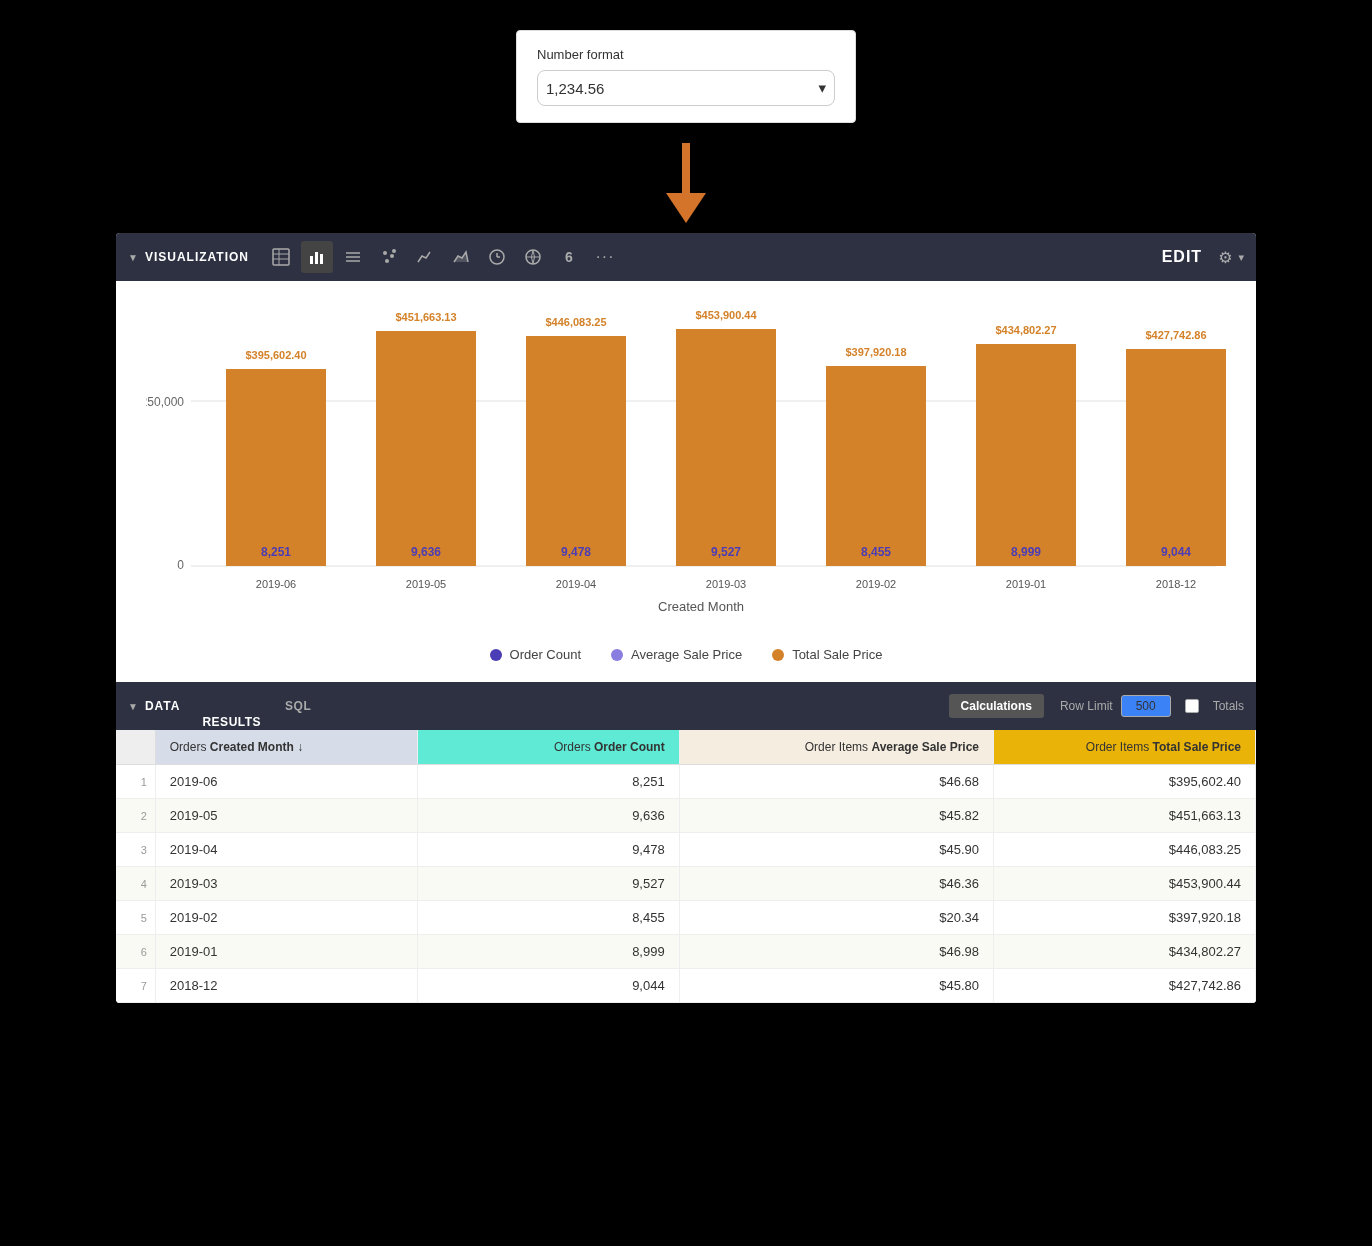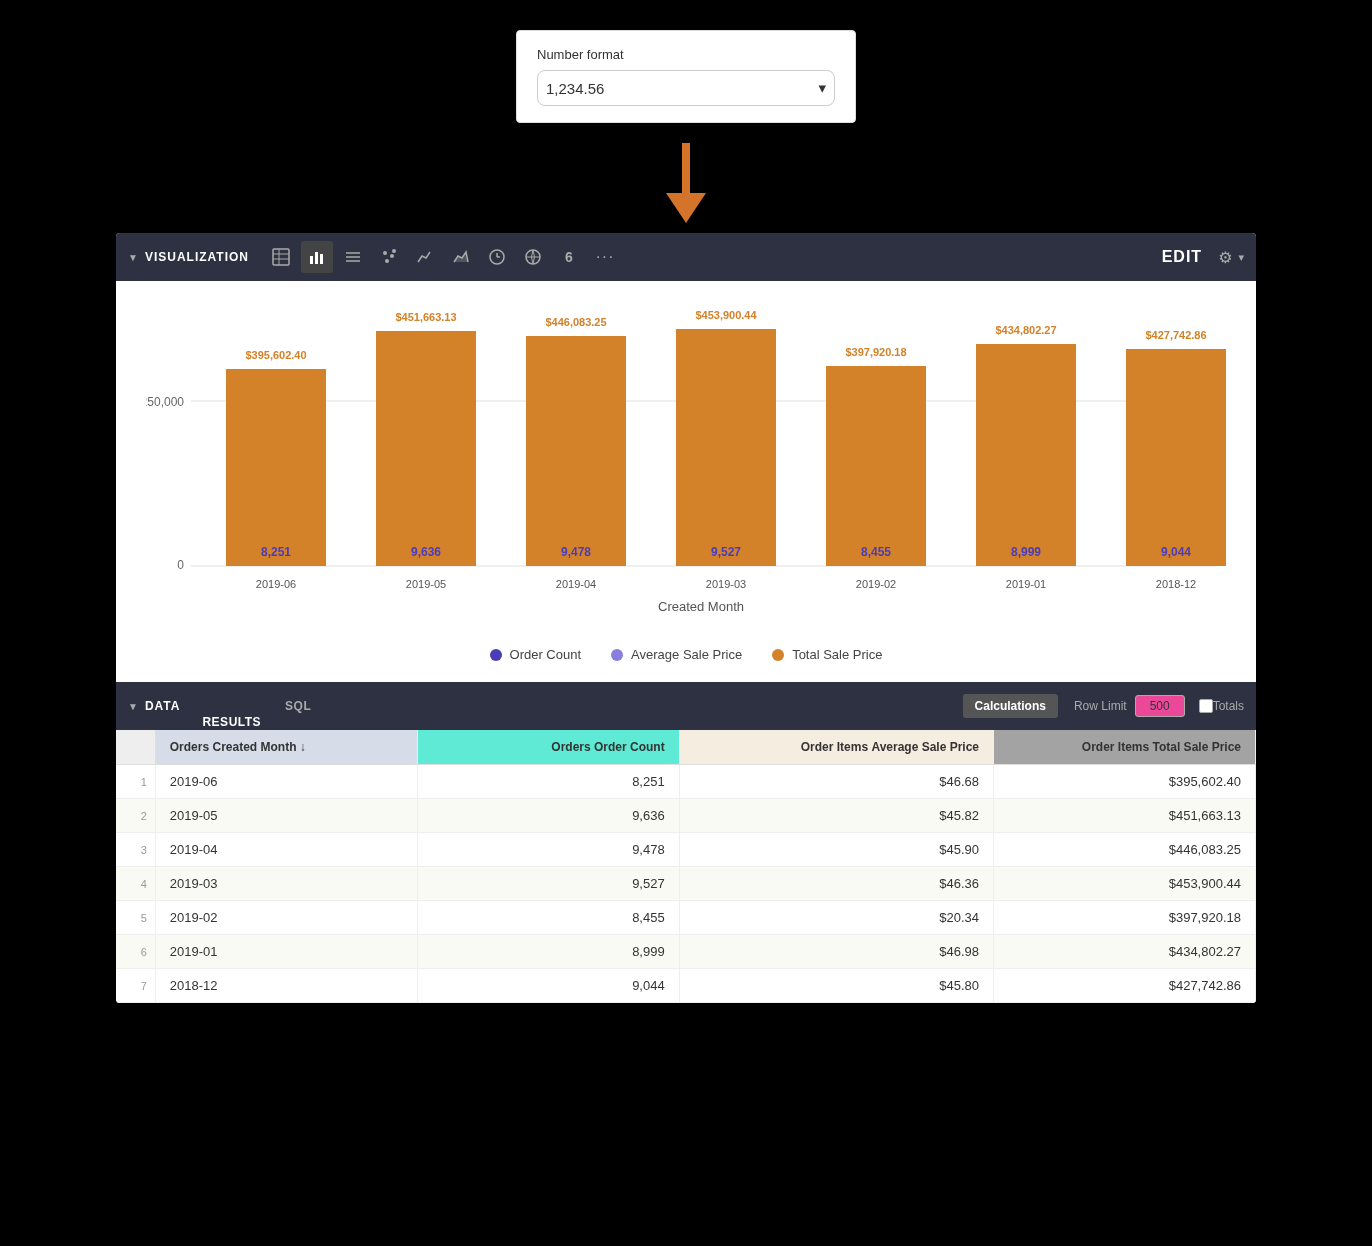--- a/index.html
+++ b/index.html
@@ -197,62 +197,62 @@
       cursor: pointer;
     }
     .row-limit-label {
       color: #aaa;
       font-size: 12px;
       margin-left: 12px;
       margin-right: 4px;
     }
     .row-limit-input {
       width: 50px;
-      background: #ec4899;
+      background: #3b82f6;
       border: 1px solid #aaa;
       border-radius: 3px;
       color: #333;
       font-size: 12px;
       padding: 3px 6px;
       text-align: center;
     }
     .totals-label {
       color: #aaa;
       font-size: 12px;
       margin-left: 10px;
       display: flex;
       align-items: center;
-      gap: 0;
+      gap: 14px;
     }
     .totals-checkbox {
       width: 14px;
       height: 14px;
       background: #fff;
       border: 1px solid #aaa;
       border-radius: 2px;
     }
 
     
     .data-table {
       width: 100%;
       border-collapse: collapse;
       font-size: 13px;
     }
     .data-table th {
       text-align: left;
       padding: 10px 14px;
-      font-weight: 700;
+      font-weight: 400;
       font-size: 12px;
       border-bottom: 1px solid #ddd;
       border-right: 1px solid #eee;
     }
     .data-table th.col-created { background: #d6dce8; color: #333; width: 200px; }
     .data-table th.col-order-count { background: #5eead4; color: #333; width: 200px; text-align: right; }
     .data-table th.col-avg-price { background: #f5ede0; color: #333; width: 240px; text-align: right; }
-    .data-table th.col-total-price { background: #a3a3a3; color: #333; width: 200px; text-align: right; }
+    .data-table th.col-total-price { background: #eab308; color: #333; width: 200px; text-align: right; }
     .data-table td {
       padding: 9px 14px;
       border-bottom: 1px solid #eee;
       border-right: 1px solid #eee;
       color: #333;
     }
     .data-table td.row-num { color: #999; font-size: 11px; width: 30px; text-align: right; padding-right: 8px; }
     .data-table td.num-val { text-align: right; }
     .data-table tr:nth-child(even) { background: #fafaf5; }
     .data-table tr:nth-child(odd) { background: #fff; }

